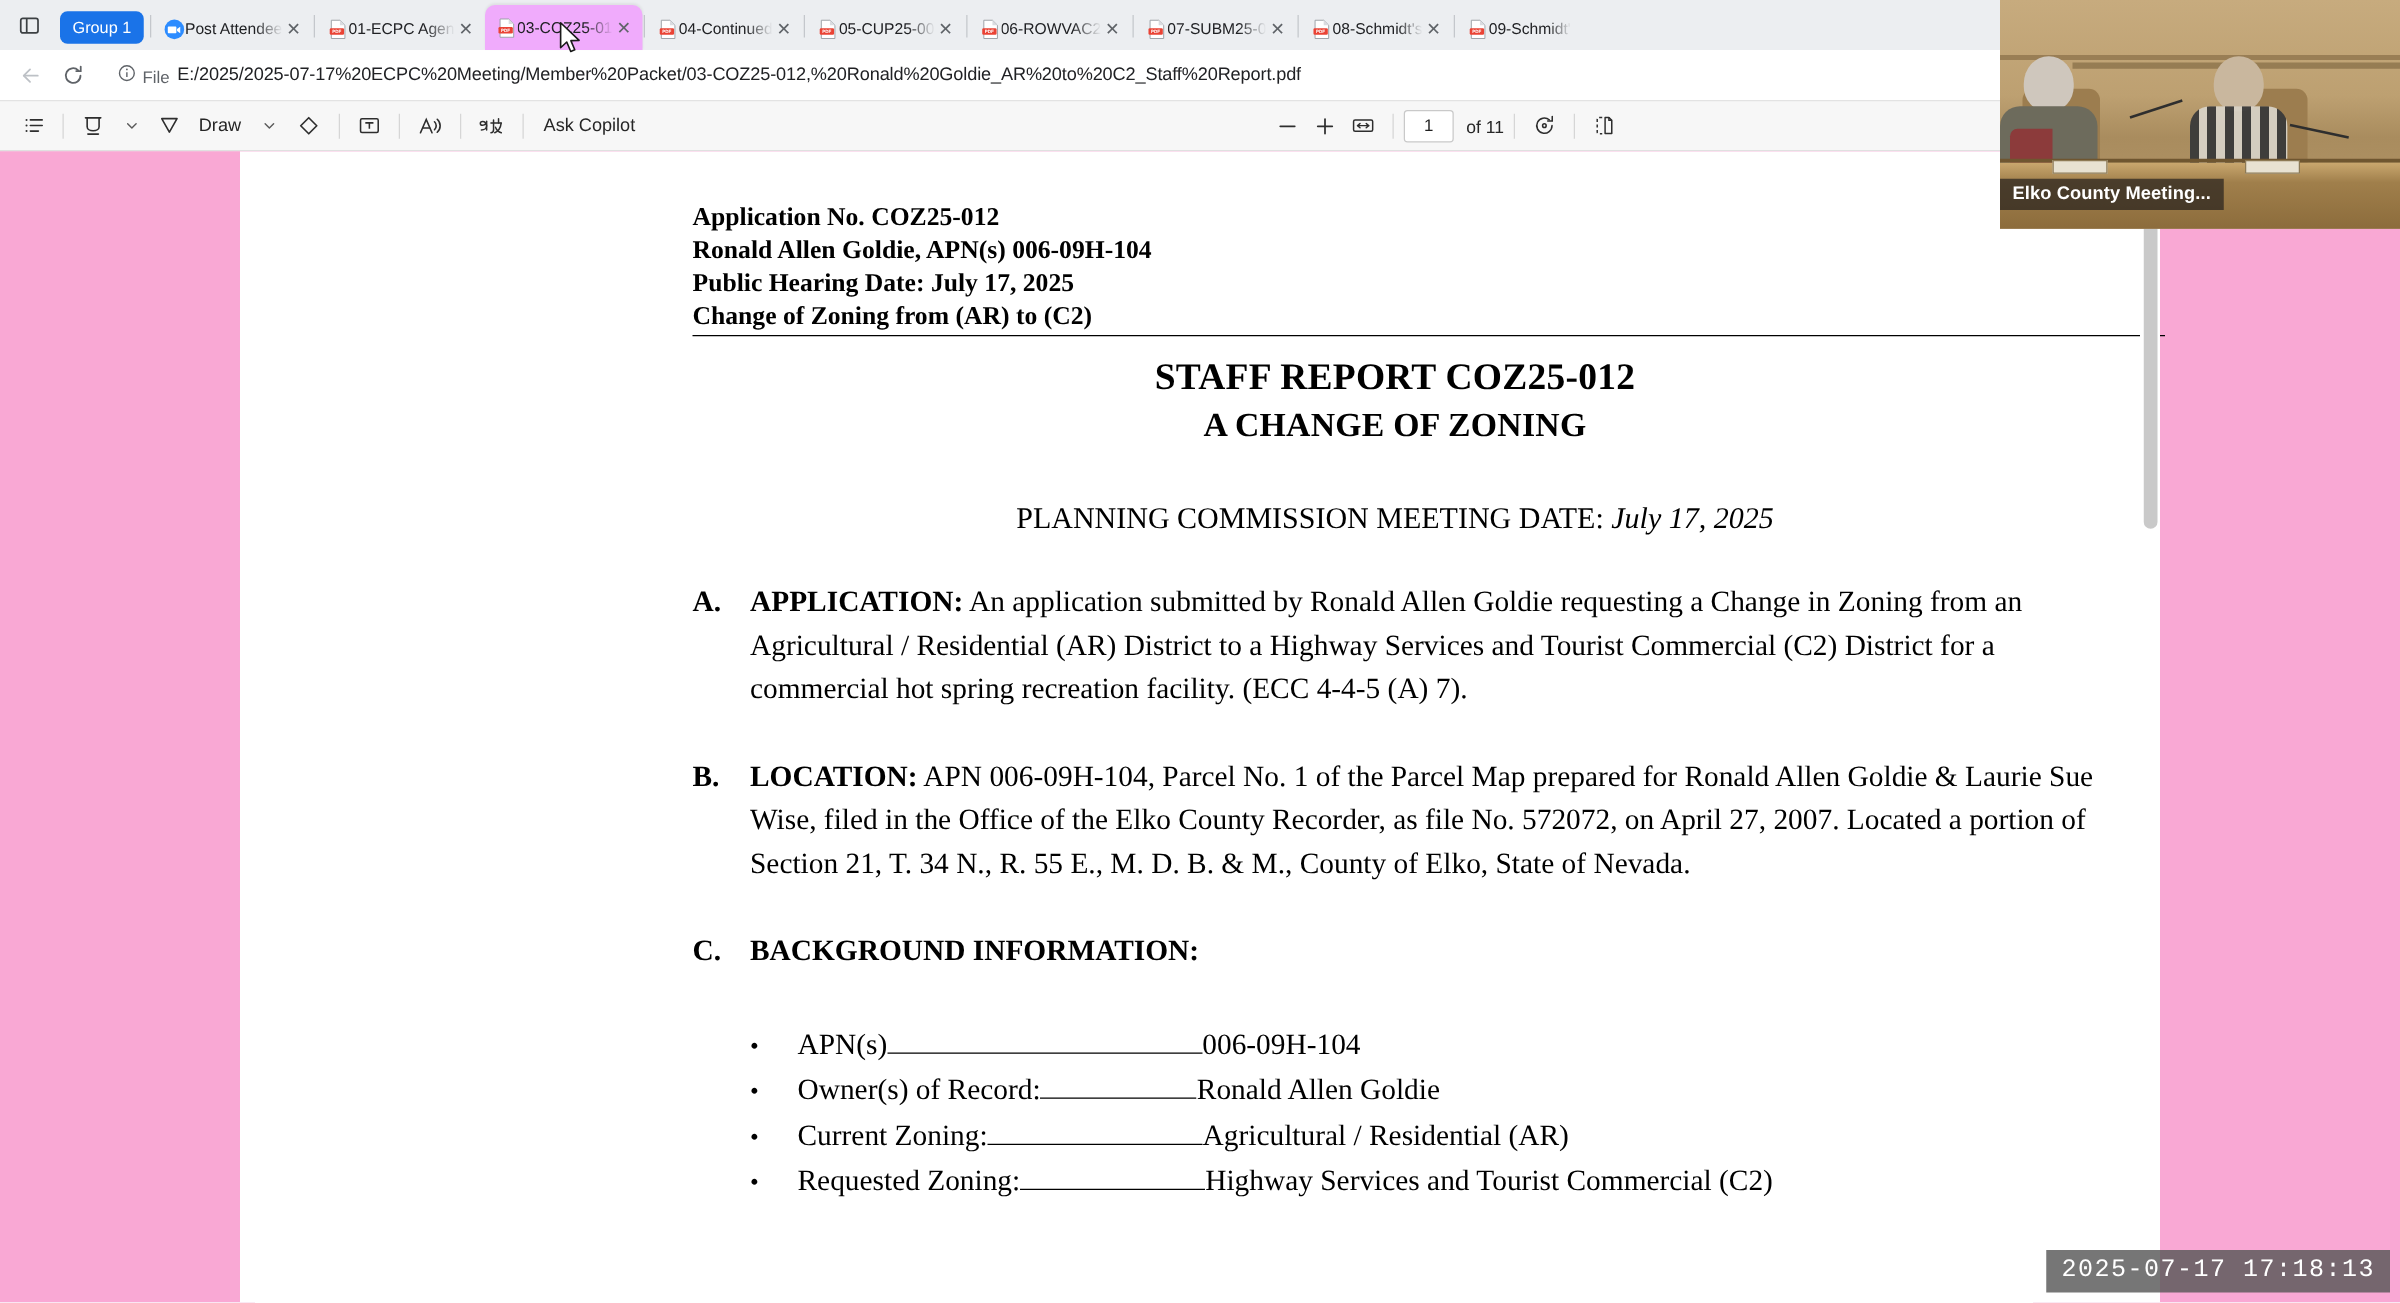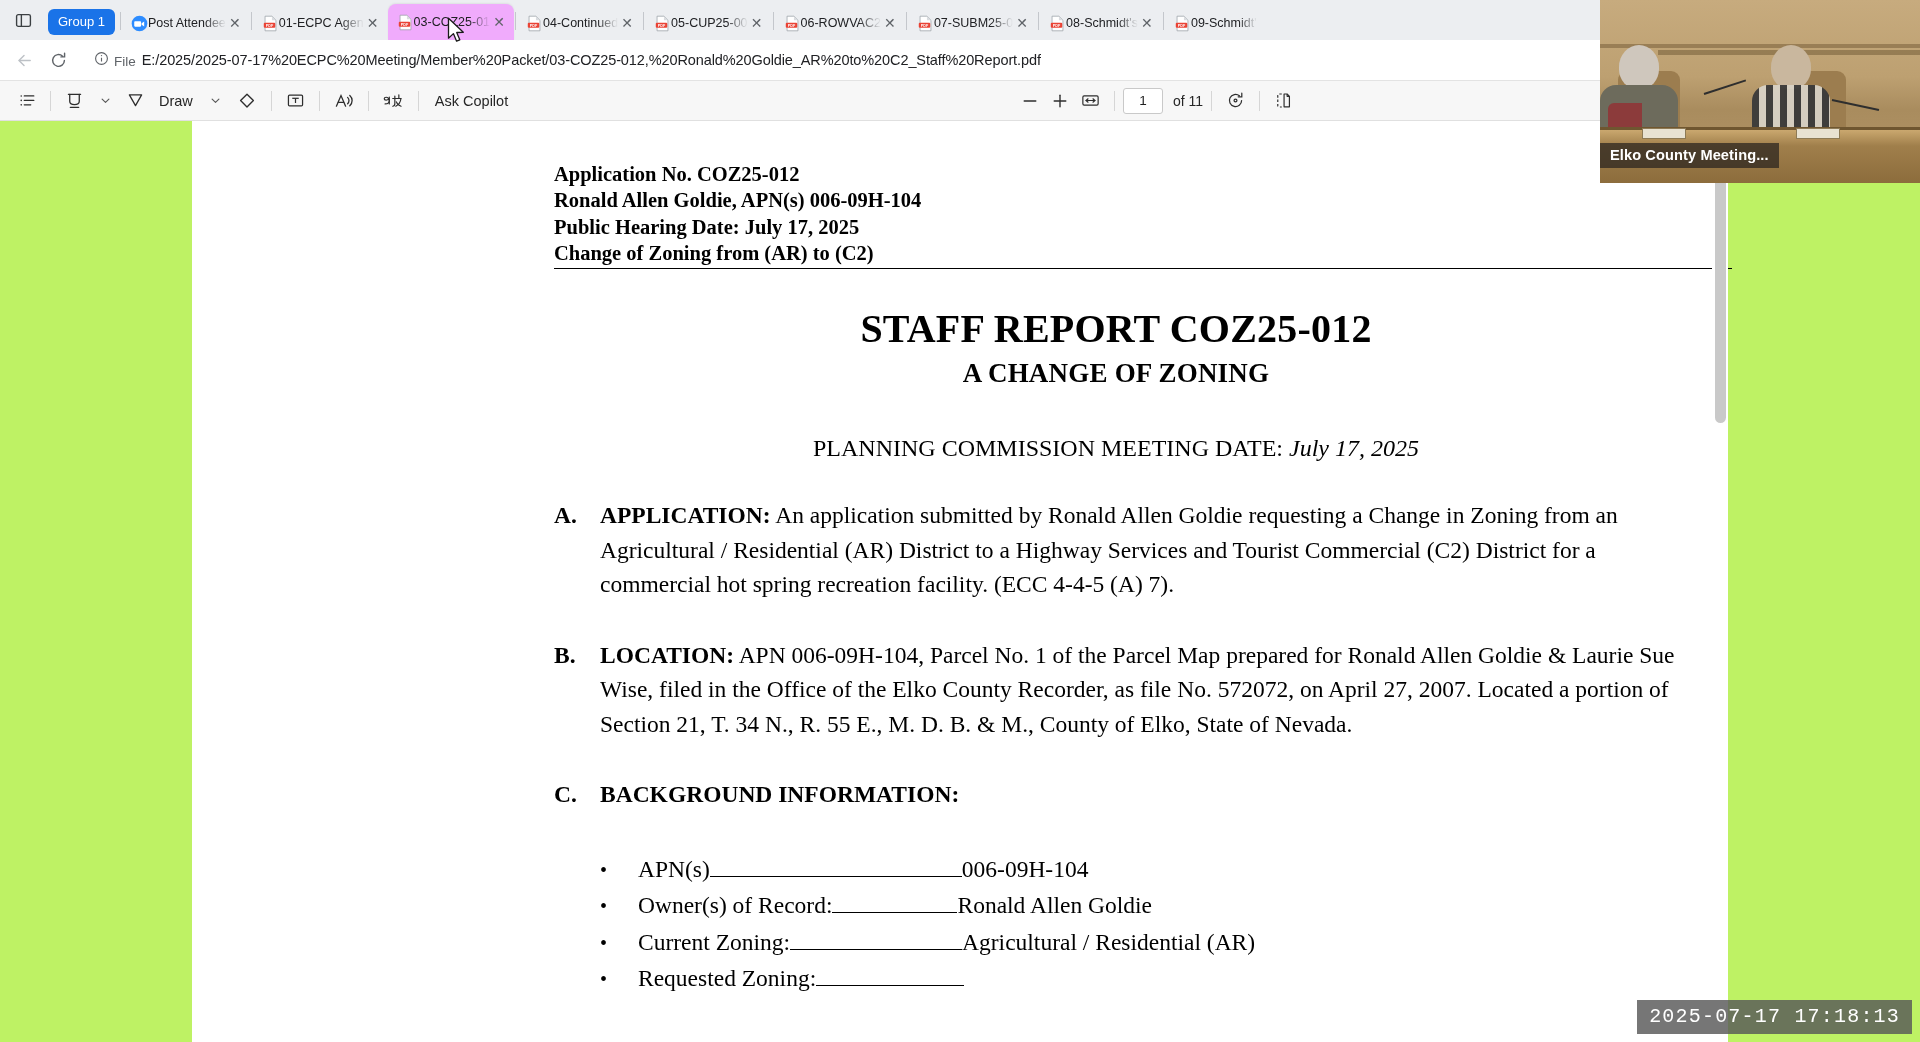--- a/index.html
+++ b/index.html
@@ -177,43 +177,43 @@
     background: #ffffff;
     display: flex; align-items: center; justify-content: center;
     font-size: 13.5px; color: #1f1f1f;
     flex: 0 0 auto;
   }
   .page-of { font-size: 14px; color: #262626; margin-left: 10px; white-space: nowrap;}
 
   
   .viewer {
     flex: 1 1 auto;
-    background: #bef264;
+    background: #f9a8d4;
     overflow: hidden;
     position: relative;
     display: flex;
     justify-content: center;
   }
   .page {
     width: 1536px;
     background: #ffffff;
     margin-top: 0;
     position: relative;
     padding: 40px 0 0 0;
     font-family: "Liberation Serif", serif;
     color: #000000;
   }
   .page-inner { padding: 0 50px 0 362px; }
 
   .hdr-line { font-weight: bold; font-size: 20.5px; line-height: 26.3px; white-space: nowrap; }
   .hdr-rule { border-bottom: 1.2px solid #000; margin: 2px 0 0 0; width: 1178px; }
 
   .title1 {
-    text-align: center; font-weight: bold; font-size: 40px;
-    margin-top: 36px; letter-spacing: .2px;
+    text-align: center; font-weight: bold; font-size: 30px;
+    margin-top: 16px; letter-spacing: .2px;
   }
   .title2 {
     text-align: center; font-weight: bold; font-size: 27px;
     margin-top: 6px; letter-spacing: .2px; font-family: Liberation Serif, serif;
   }
   .meeting-line {
     text-align: center; font-size: 24px; margin-top: 46px; white-space: nowrap;
   }
   .meeting-line .ital { font-style: italic; }
 
@@ -749,20 +749,21 @@
           <div class="bullet-row">
             <span class="bullet-dot">•</span>
             <span class="bullet-label">Current Zoning:</span>
             <span class="bullet-rule" style="width:172px"></span>
             <span>Agricultural / Residential (AR)</span>
           </div>
           <div class="bullet-row">
             <span class="bullet-dot">•</span>
             <span class="bullet-label">Requested Zoning:</span>
             <span class="bullet-rule" style="width:148px"></span>
+            <span>Highway Services and Tourist Commercial (C2)</span>
           </div>
         </div>
 
       </div>
 
       <div class="scrollbar">
         <div class="scroll-thumb"></div>
       </div>
     </div>
   </div>

